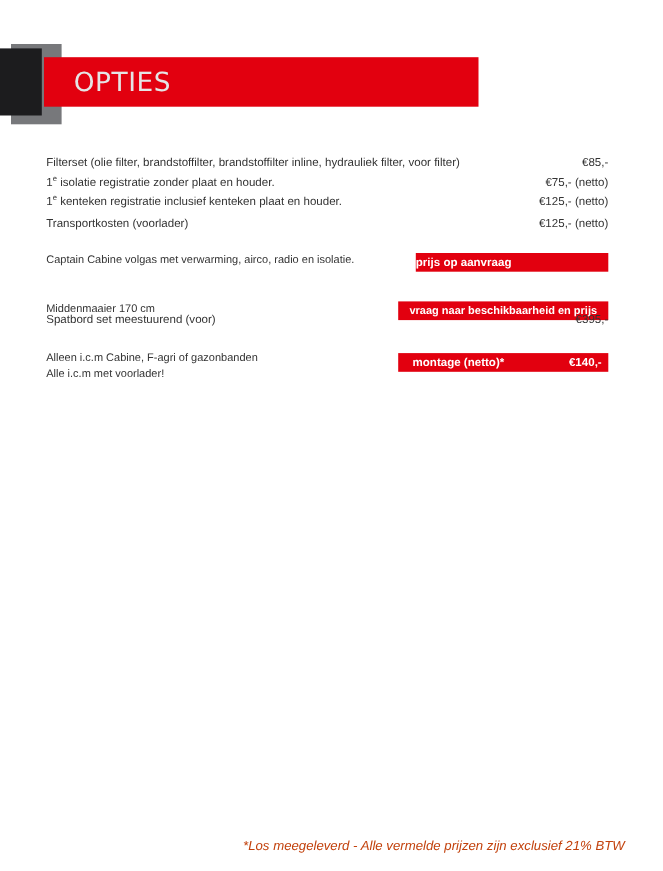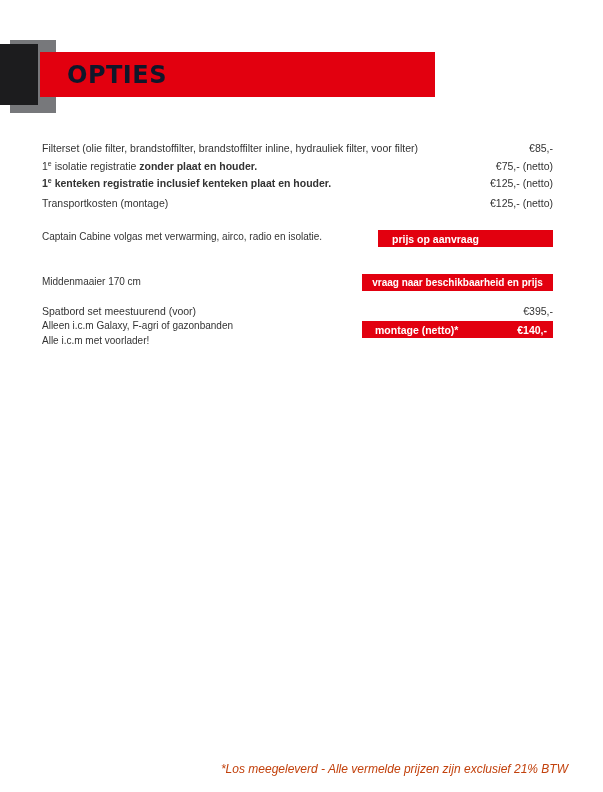--- a/index.html
+++ b/index.html
@@ -5,34 +5,34 @@
   html,body{margin:0;padding:0;background:#ffffff;}
   .page{
     position:relative;width:603px;height:792px;background:#ffffff;overflow:hidden;
     font-family:"Liberation Sans",sans-serif;color:#333333;
   }
   
   .hdr-gray{position:absolute;left:10px;top:40px;width:46px;height:73px;background:#77787b;}
   .hdr-red{position:absolute;left:40px;top:52px;width:395px;height:45px;background:#e2000f;
     display:flex;align-items:center;}
   .hdr-black{position:absolute;left:0;top:44px;width:38px;height:61px;background:#1c1c1e;}
-  .hdr-title{color:#0f172a;font-weight:bold;font-size:24px;margin-left:27px;letter-spacing:.5px;
+  .hdr-title{color:#e5e5e5;font-weight:normal;font-size:24px;margin-left:27px;letter-spacing:.5px;
     font-family:"DejaVu Sans","Liberation Sans",sans-serif;text-align:center;}
   
   .row{position:absolute;left:42px;width:511px;display:flex;justify-content:space-between;
     align-items:baseline;font-size:10.5px;line-height:13px;white-space:nowrap;}
   .row .price{white-space:nowrap;}
   .lbl{position:absolute;left:42px;font-size:10px;line-height:13px;white-space:nowrap;}
   .lbl.two-line{white-space:normal;line-height:15px;width:320px;}
-  .b{font-weight:bold;}
+  .b{font-weight:normal;}
   sup{font-size:7px;vertical-align:super;line-height:0;}
   
   .badge{position:absolute;height:17px;background:#e2000f;color:#ffffff;font-weight:bold;
     font-size:10.5px;display:flex;align-items:center;box-sizing:border-box;white-space:nowrap;}
-  .badge-1{left:378px;top:230px;width:175px;padding-left:14px;}
+  .badge-1{left:378px;top:230px;width:175px;}
   .badge-2{left:362px;top:274px;width:191px;justify-content:center;font-size:10px;}
   .badge-3{left:362px;top:321px;width:191px;justify-content:space-between;padding:0 6px 0 13px;}
   
   .footer{position:absolute;right:35px;top:762px;font-size:12px;font-style:italic;
     color:#c2410c;white-space:nowrap;}
 </style>
 </head>
 <body>
 
 <div class="page">
@@ -52,37 +52,37 @@
     <span><span>1</span><sup>e</sup><span> isolatie registratie </span><span class="b">zonder plaat en houder.</span></span>
     <span class="price">€75,- (netto)</span>
   </div>
 
   <div class="row" style="top:177px">
     <span class="b"><span>1</span><sup>e</sup><span> kenteken registratie inclusief kenteken plaat en houder.</span></span>
     <span class="price">€125,- (netto)</span>
   </div>
 
   <div class="row" style="top:197px">
-    <span>Transportkosten (montage)</span>
+    <span>Transportkosten (voorlader)</span>
     <span class="price">€125,- (netto)</span>
   </div>
 
   <span class="lbl" style="top:230px">Captain Cabine volgas met verwarming, airco, radio en isolatie.</span>
   <div class="badge badge-1">prijs op aanvraag</div>
 
   <span class="lbl" style="top:275px">Middenmaaier 170 cm</span>
   <div class="badge badge-2">vraag naar beschikbaarheid en prijs</div>
 
-  <div class="row" style="top:305px">
+  <div class="row" style="top:285px">
     <span>Spatbord set meestuurend (voor)</span>
     <span class="price">€395,-</span>
   </div>
 
   <div class="lbl two-line" style="top:318px">
-    <span>Alleen i.c.m Galaxy, F-agri of gazonbanden</span><br>
+    <span>Alleen i.c.m Cabine, F-agri of gazonbanden</span><br>
     <span>Alle i.c.m met voorlader!</span>
   </div>
   <div class="badge badge-3">
     <span>montage (netto)*</span>
     <span>€140,-</span>
   </div>
 
   <div class="footer">*Los meegeleverd - Alle vermelde prijzen zijn exclusief 21% BTW</div>
 
 </div>

